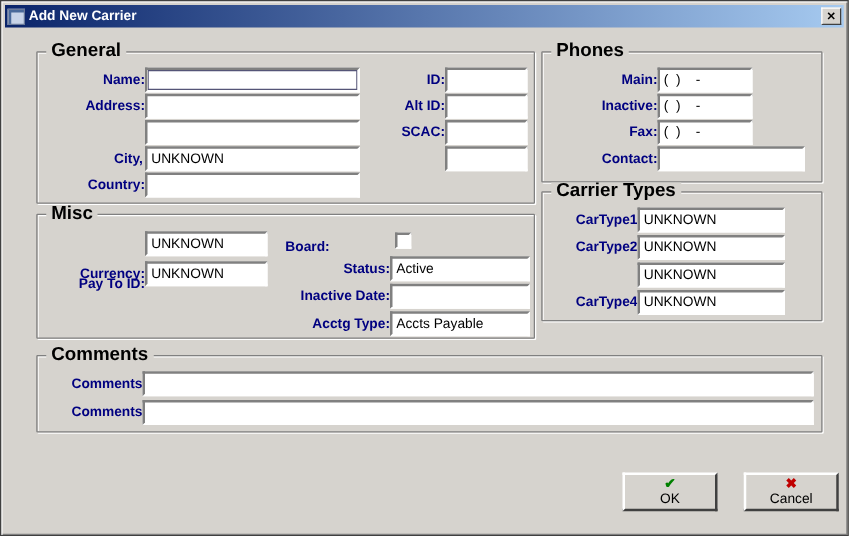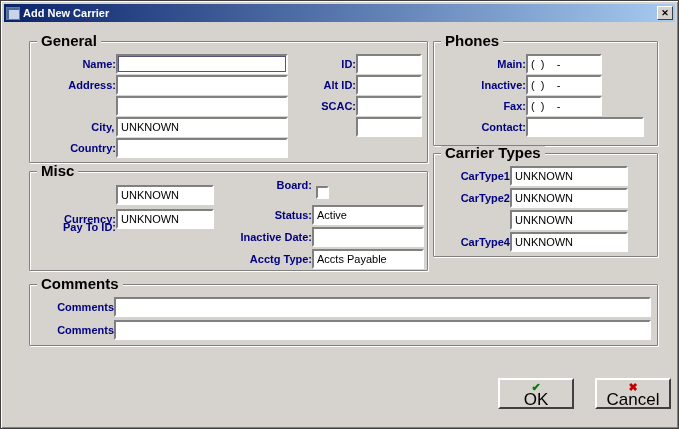--- a/index.html
+++ b/index.html
@@ -80,21 +80,21 @@
   .btn {
     position:absolute; width:76px; height:31px;
     background:#d6d3ce;
     border:2px solid;
     border-color:#ffffff #404040 #404040 #ffffff;
     display:flex; flex-direction:column; align-items:center; justify-content:center;
     font-family:"Liberation Sans", sans-serif;
     cursor:default; padding:0;
   }
   .btn .ico { font-size:11px; font-weight:bold; line-height:12px; }
-  .btn .cap { font-size:17px; color:#000; line-height:13px; }
+  .btn .cap { font-size:11px; color:#000; line-height:13px; }
   .ico-ok { color:#008000; }
   .ico-cancel { color:#c00000; }
 </style>
 </head>
 <body>
 
 <div class="window">
 
   <div class="titlebar">
     <div class="app-icon"></div>
@@ -164,21 +164,21 @@
 
   <div class="group" style="left:28px; top:170px; width:399px; height:100px;">
     <div class="legend">Misc</div>
 
     <div class="lbl" style="left:4px; top:13px; width:82px;margin-top:32px;">Pay To ID:</div>
     <input class="tb" style="left: 86px; top: 13px; width: 98px;" value="UNKNOWN">
 
     <div class="lbl" style="left:4px; top:37px; width:82px;">Currency:</div>
     <input class="tb" style="left: 86px; top: 37px; width: 98px;" value="UNKNOWN">
 
-    <div class="lbl" style="left:150px; top:3px; width:132px;">Board:</div>
+    <div class="lbl" style="left:150px; top:16px; width:132px;text-align:center;">Board:</div>
     <div class="chk" style="left:286px; top:14px;" role="checkbox" aria-checked="false"></div>
 
     <div class="lbl" style="left:150px; top:33px; width:132px;">Status:</div>
     <input class="tb" style="left: 282px; top: 33px; width: 112px;" value="Active">
 
     <div class="lbl" style="left:150px; top:55px; width:132px;">Inactive Date:</div>
     <input class="tb" style="left: 282px; top: 55px; width: 112px;" value="">
 
     <div class="lbl" style="left:150px; top:77px; width:132px;">Acctg Type:</div>
     <input class="tb" style="left: 282px; top: 77px; width: 112px;" value="Accts Payable">

